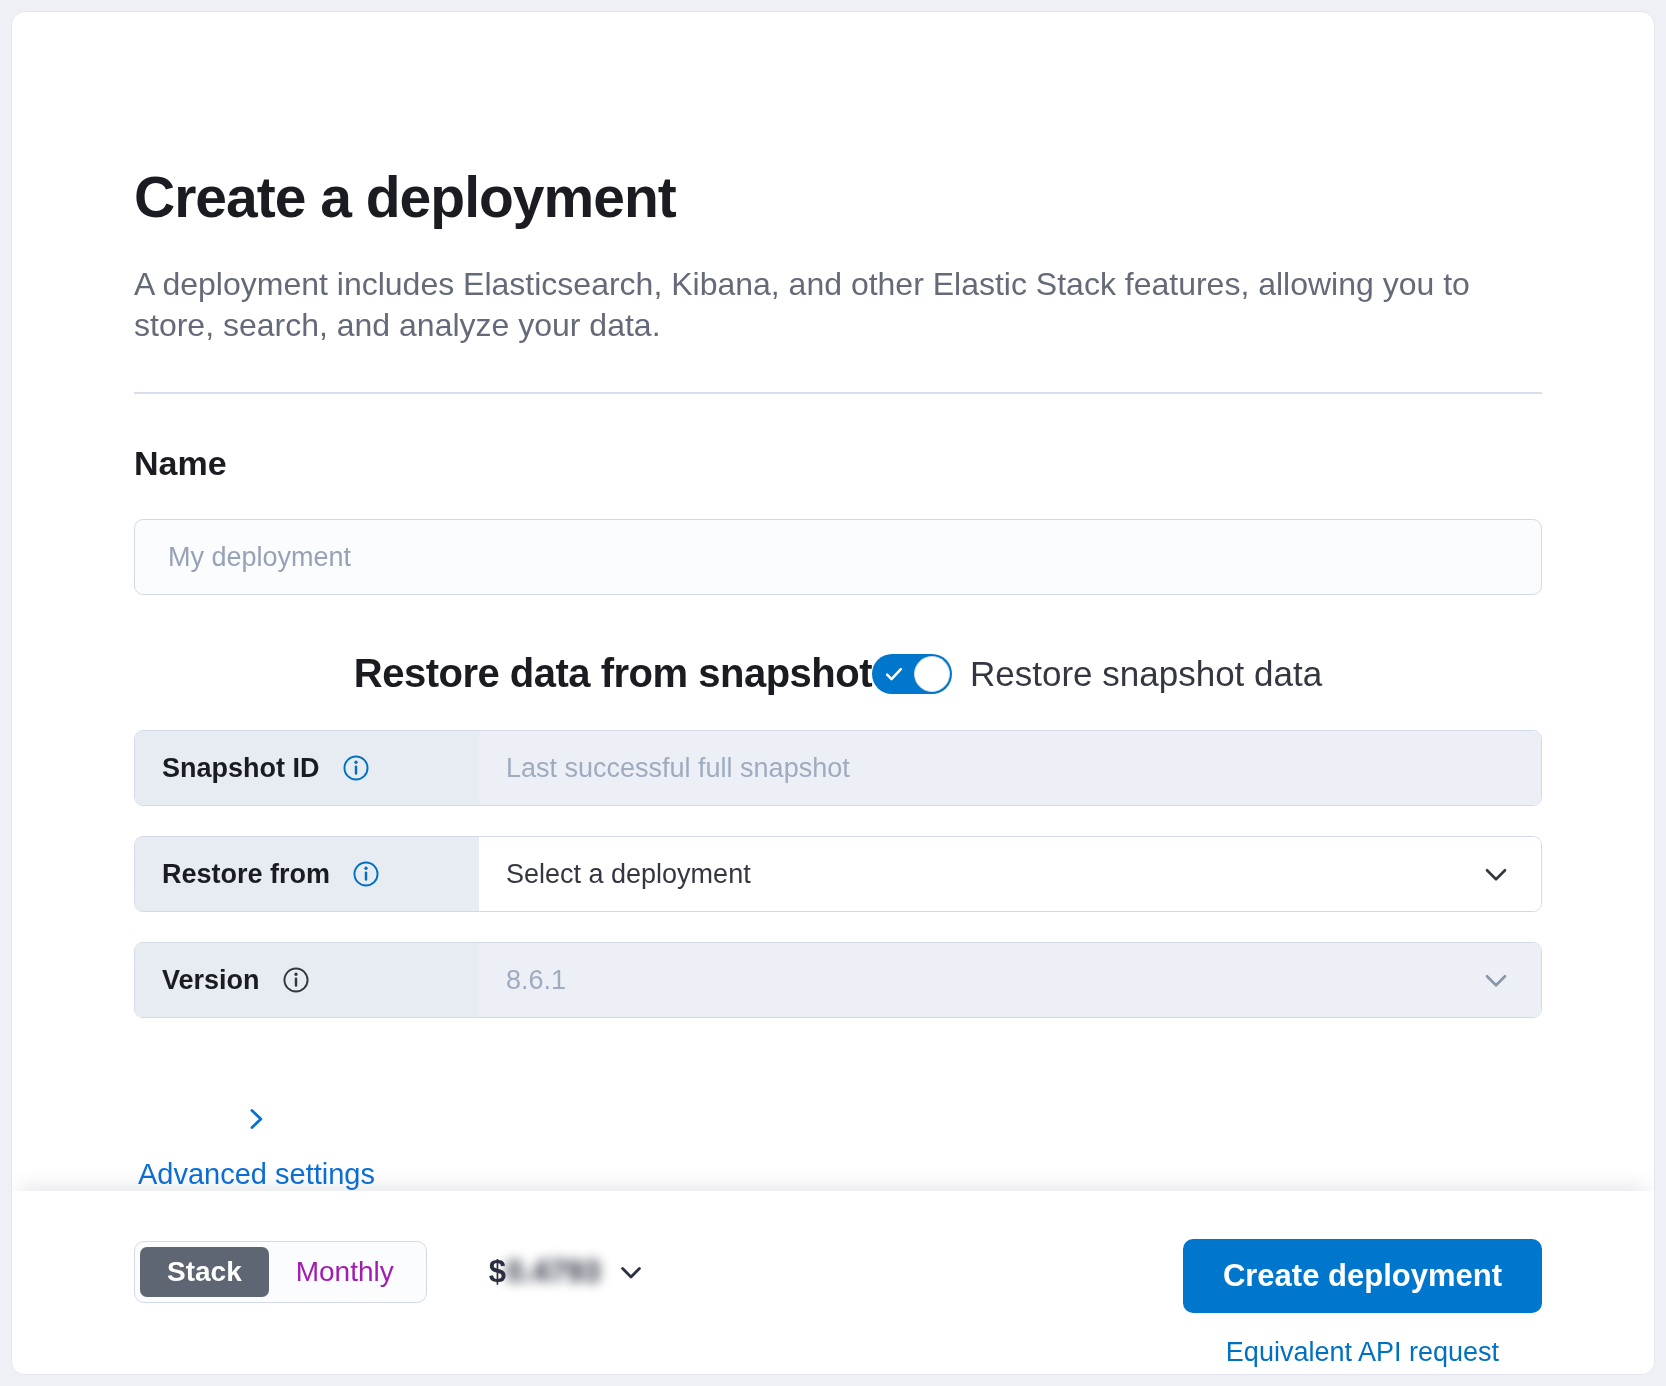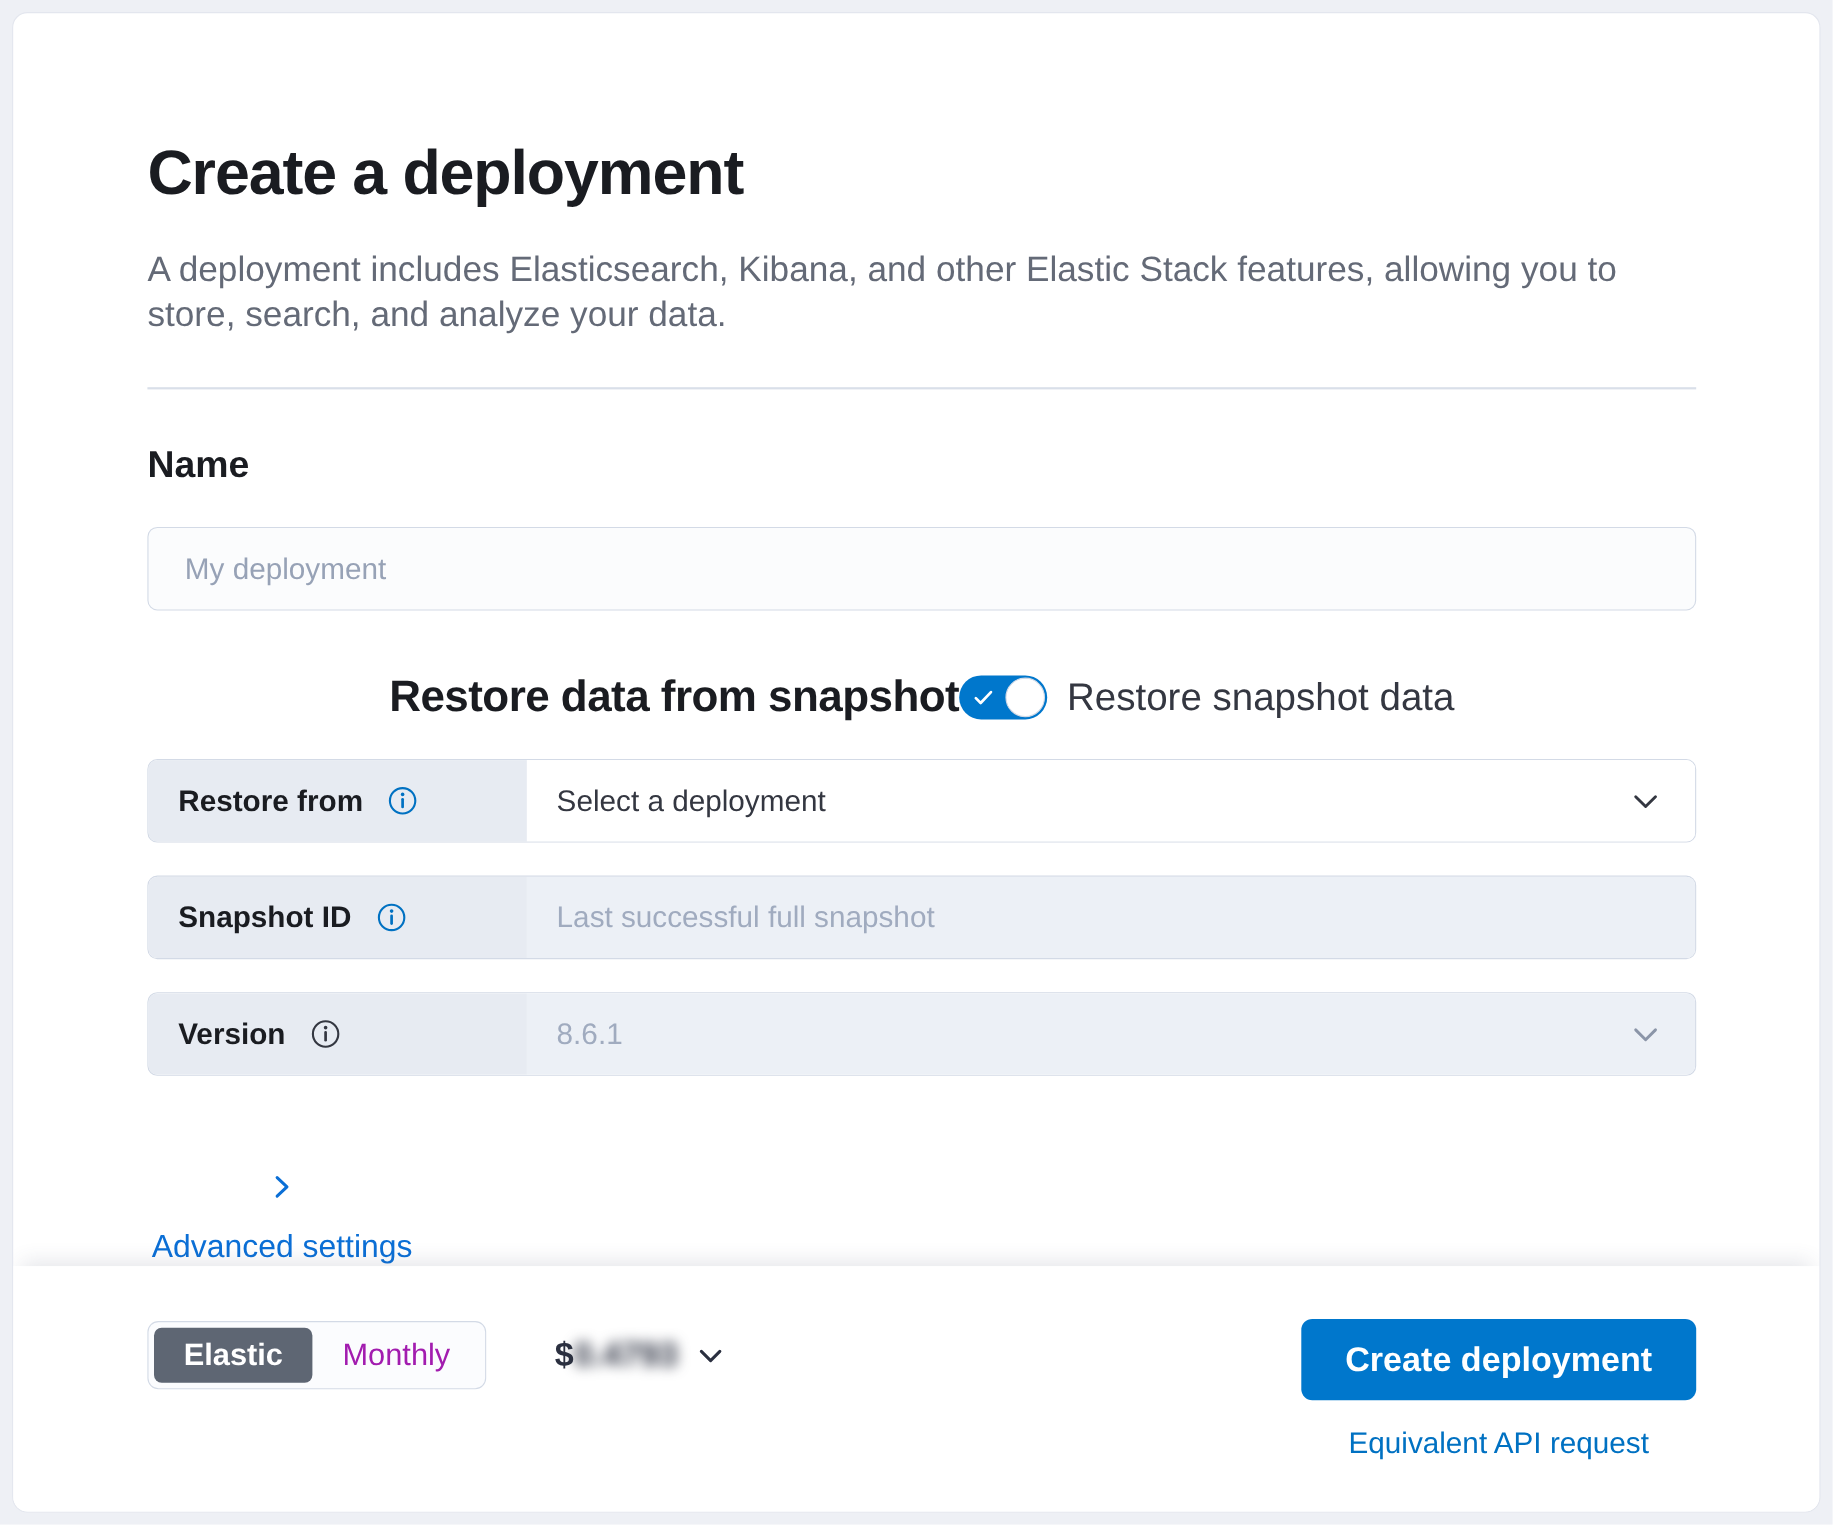--- a/index.html
+++ b/index.html
@@ -17,20 +17,21 @@
     background: #ffffff;
     border: 1px solid #e3e6ee;
     border-radius: 14px;
     display: flex;
     flex-direction: column;
     overflow: hidden;
   }
   .main {
     flex: 1;
     padding: 112px 112px 0 122px;
+    margin-top: 40px;
   }
   h1.page-title {
     margin: 0 0 34px 0;
     font-size: 57px;
     font-weight: 700;
     letter-spacing: -1px;
     color: #1a1c21;
   }
   .page-subtitle {
     margin: 0;
@@ -252,52 +253,52 @@
               </svg>
           </span>
           <span class="knob"></span>
         </div>
         <span class="toggle-label">Restore snapshot data</span>
       </div>
     </div>
 
     <div class="form-row">
       <div class="row-label">
+        <span class="label-text">Snapshot ID</span>
+        <span class="info-icon info-blue">
+          <svg viewBox="0 0 16 16" width="28" height="28">
+              <circle cx="8" cy="8" r="6.6" fill="none" stroke="currentColor" stroke-width="1.1"></circle>
+              <path d="M8 7.2v4" stroke="currentColor" stroke-width="1.4" stroke-linecap="round"></path>
+              <circle cx="8" cy="4.7" r="0.95" fill="currentColor"></circle>
+            </svg>
+        </span>
+      </div>
+      <div class="row-control control-disabled">
+        <span>Last successful full snapshot</span>
+      </div>
+    </div>
+
+    <div class="form-row">
+      <div class="row-label">
         <span class="label-text">Restore from</span>
         <span class="info-icon info-blue">
           <svg viewBox="0 0 16 16" width="28" height="28">
               <circle cx="8" cy="8" r="6.6" fill="none" stroke="currentColor" stroke-width="1.1"></circle>
               <path d="M8 7.2v4" stroke="currentColor" stroke-width="1.4" stroke-linecap="round"></path>
               <circle cx="8" cy="4.7" r="0.95" fill="currentColor"></circle>
             </svg>
         </span>
       </div>
       <div class="row-control control-select">
         <span>Select a deployment</span>
         <span class="chevron-icon">
           <svg viewBox="0 0 16 16" width="30" height="30">
               <path d="M3.2 6l4.8 4.8L12.8 6" fill="none" stroke="currentColor" stroke-width="1.4" stroke-linecap="round" stroke-linejoin="round"></path>
             </svg>
         </span>
-      </div>
-    </div>
-
-    <div class="form-row">
-      <div class="row-label">
-        <span class="label-text">Snapshot ID</span>
-        <span class="info-icon info-blue">
-          <svg viewBox="0 0 16 16" width="28" height="28">
-              <circle cx="8" cy="8" r="6.6" fill="none" stroke="currentColor" stroke-width="1.1"></circle>
-              <path d="M8 7.2v4" stroke="currentColor" stroke-width="1.4" stroke-linecap="round"></path>
-              <circle cx="8" cy="4.7" r="0.95" fill="currentColor"></circle>
-            </svg>
-        </span>
-      </div>
-      <div class="row-control control-disabled">
-        <span>Last successful full snapshot</span>
       </div>
     </div>
 
     <div class="form-row">
       <div class="row-label">
         <span class="label-text">Version</span>
         <span class="info-icon info-dark">
           <svg viewBox="0 0 16 16" width="28" height="28">
               <circle cx="8" cy="8" r="6.6" fill="none" stroke="currentColor" stroke-width="1.1"></circle>
               <path d="M8 7.2v4" stroke="currentColor" stroke-width="1.4" stroke-linecap="round"></path>
@@ -321,21 +322,21 @@
             <path d="M5.5 2.8L11 8l-5.5 5.2" fill="none" stroke="currentColor" stroke-width="1.7" stroke-linecap="round" stroke-linejoin="round"></path>
           </svg>
       </span>
       <span>Advanced settings</span>
     </a>
   </div>
 
   <div class="footer">
     <div class="footer-left">
       <div class="billing-group">
-        <button class="billing-btn selected">Elastic</button>
+        <button class="billing-btn selected">Stack</button>
         <button class="billing-btn">Monthly</button>
       </div>
       <div class="price-wrap">
         <span class="price-text"><span>$</span><span class="price-blur">0.4793</span></span>
         <span class="chevron-icon">
           <svg viewBox="0 0 16 16" width="28" height="28">
               <path d="M3.2 6l4.8 4.8L12.8 6" fill="none" stroke="currentColor" stroke-width="1.6" stroke-linecap="round" stroke-linejoin="round"></path>
             </svg>
         </span>
       </div>

